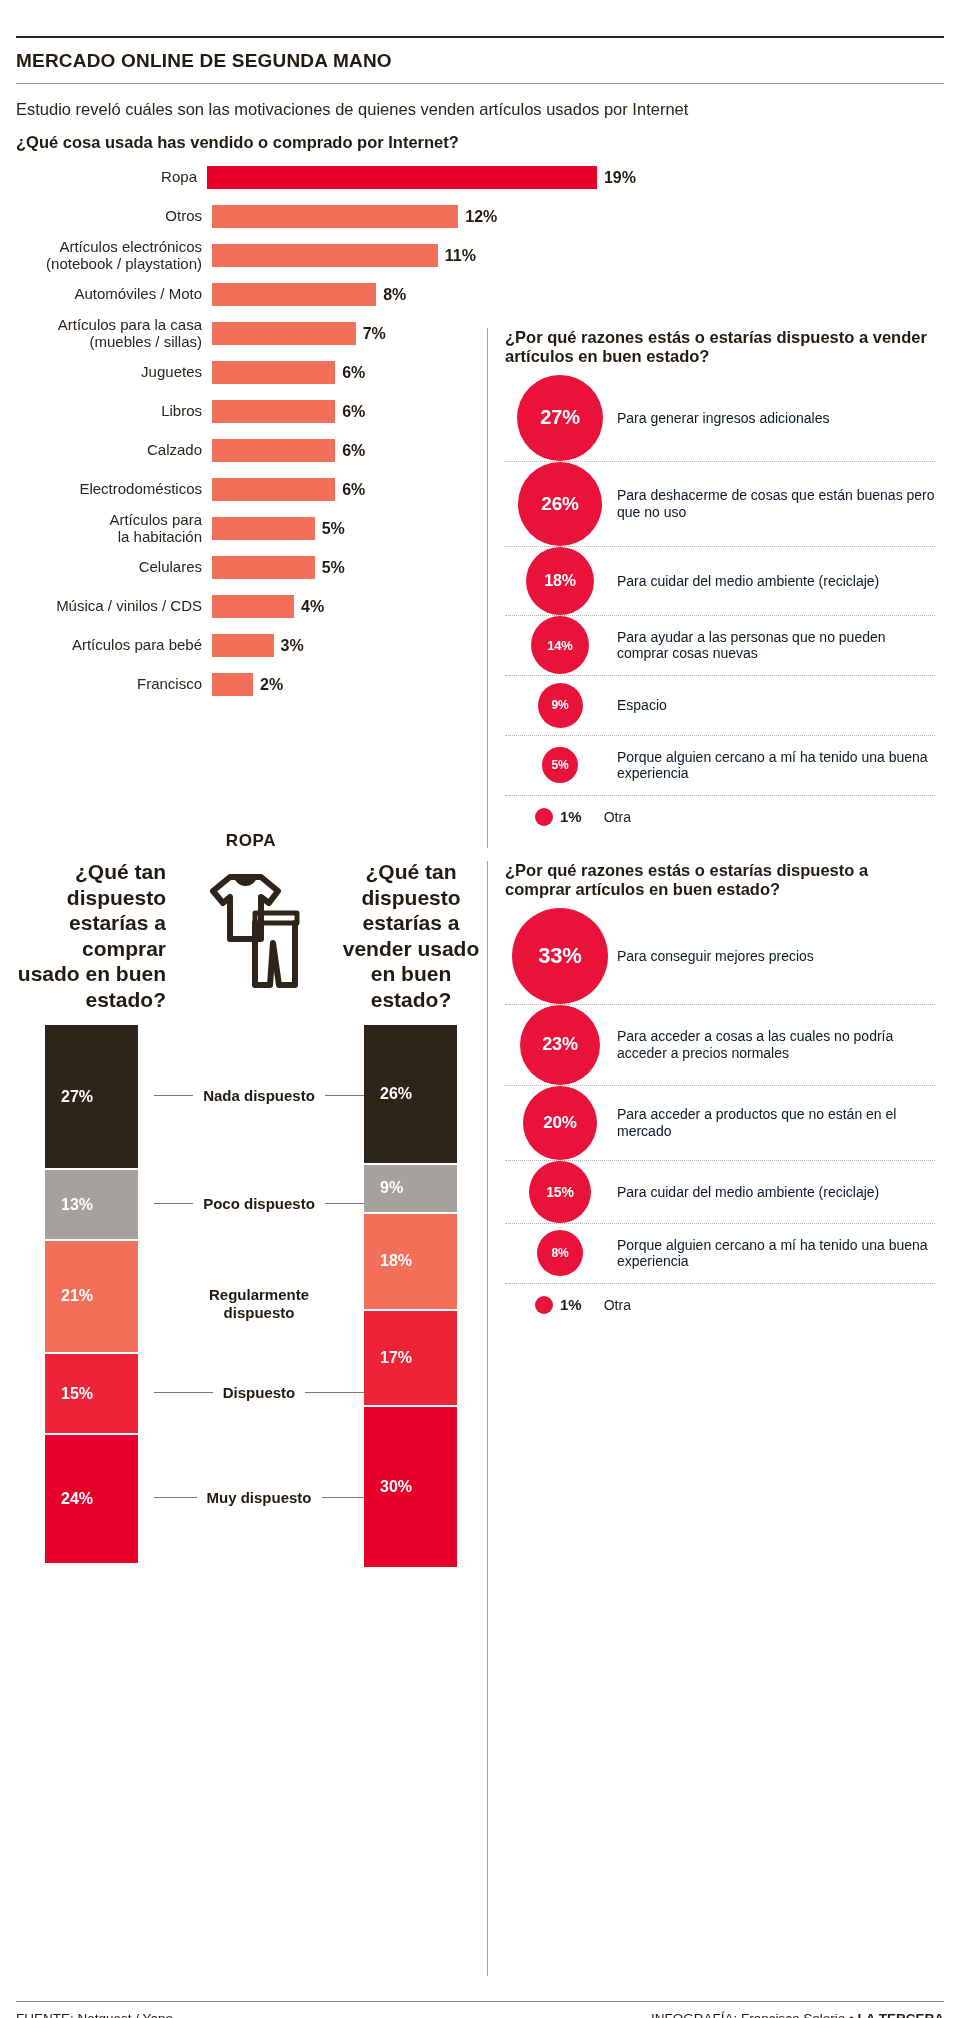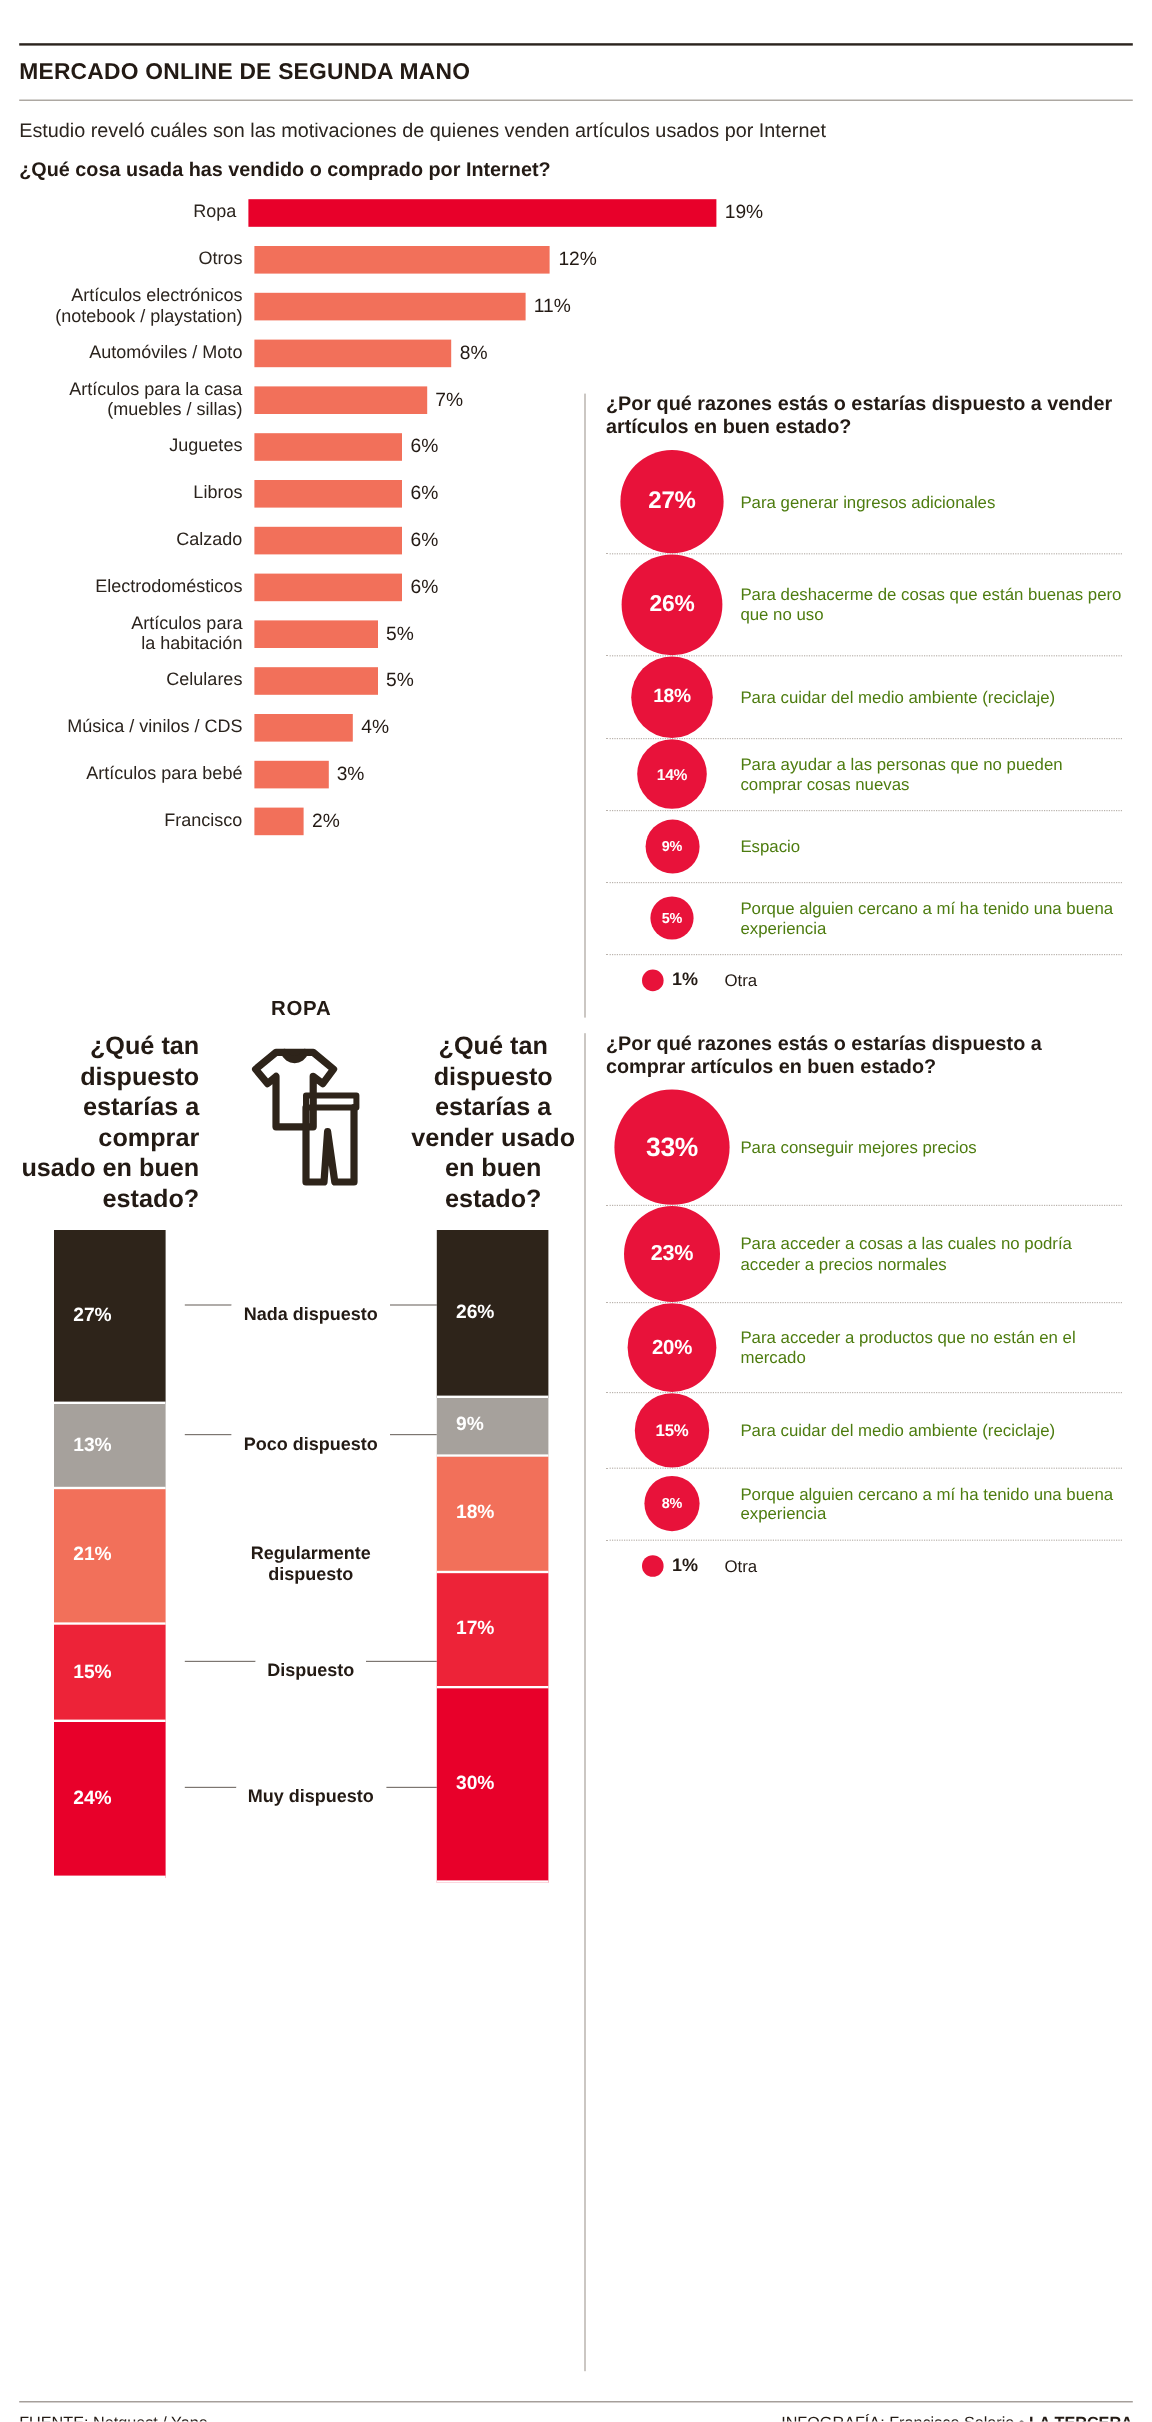--- a/index.html
+++ b/index.html
@@ -55,21 +55,21 @@
     color: #2b241e;
   }
   .bar-track { flex: 1; display: flex; align-items: center; }
   .bar {
     height: 23px;
     background: #f2705a;
   }
   .bar.top { background: #e8002a; }
   .bar-val {
     font-size: 16px;
-    font-weight: 400;
+    font-weight: 700;
     margin-left: 7px;
     white-space: nowrap;
   }
 
   
   .vline {
     position: absolute;
     left: 487px;
     width: 1px;
     background: #a9a29c;
@@ -101,21 +101,21 @@
     color: #fff;
     display: flex;
     align-items: center;
     justify-content: center;
     font-weight: 700;
     letter-spacing: -.2px;
   }
   .circle-text {
     font-size: 14px;
     line-height: 1.2;
-    color: #4d7c0f;
+    color: #0f172a;
     padding-left: 2px;
   }
   .otra-row { display: flex; align-items: center; min-height: 42px; }
   .otra-dot {
     width: 18px; height: 18px; border-radius: 50%;
     background: #e8123a; margin-left: 30px;
   }
   .otra-pct { font-size: 15px; font-weight: 700; margin-left: 7px; }
   .otra-label { font-size: 14px; margin-left: 22px; }
 
@@ -163,21 +163,21 @@
   .seg.c2 { background: #a6a19c; }
   .seg.c3 { background: #f2705a; }
   .seg.c4 { background: #ed2338; }
   .seg.c5 { background: #e8002a; }
 
   .mid-labels { position: absolute; left: 122px; right: 122px; top: 0; height: 540px; }
   .mid-item {
     position: absolute;
     left: 16px; right: 0;
     display: flex;
-    align-items: flex-start;
+    align-items: center;
     justify-content: center;
   }
   .mid-item .lead { flex: 1; height: 1px; background: #7c7671; }
   .mid-item .txt {
     font-size: 15px;
     font-weight: 700;
     text-align: center;
     padding: 0 10px;
     line-height: 1.2;
     background: #fff;

